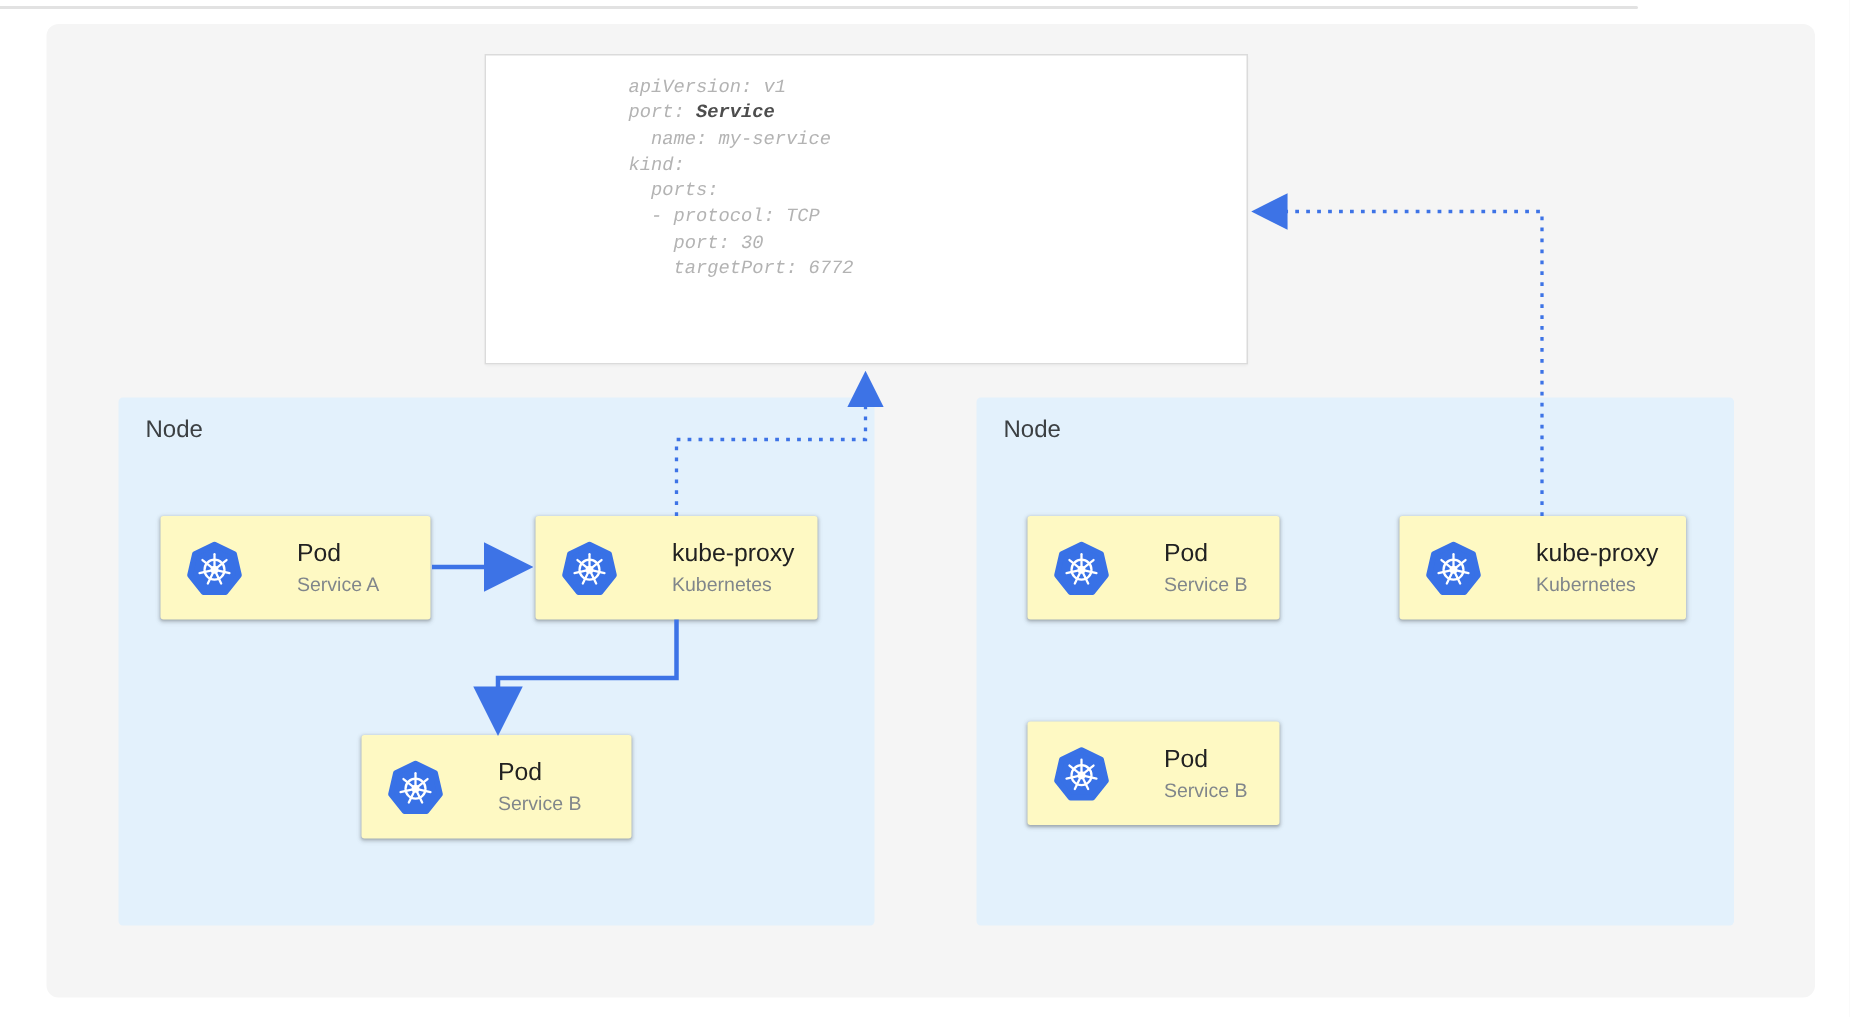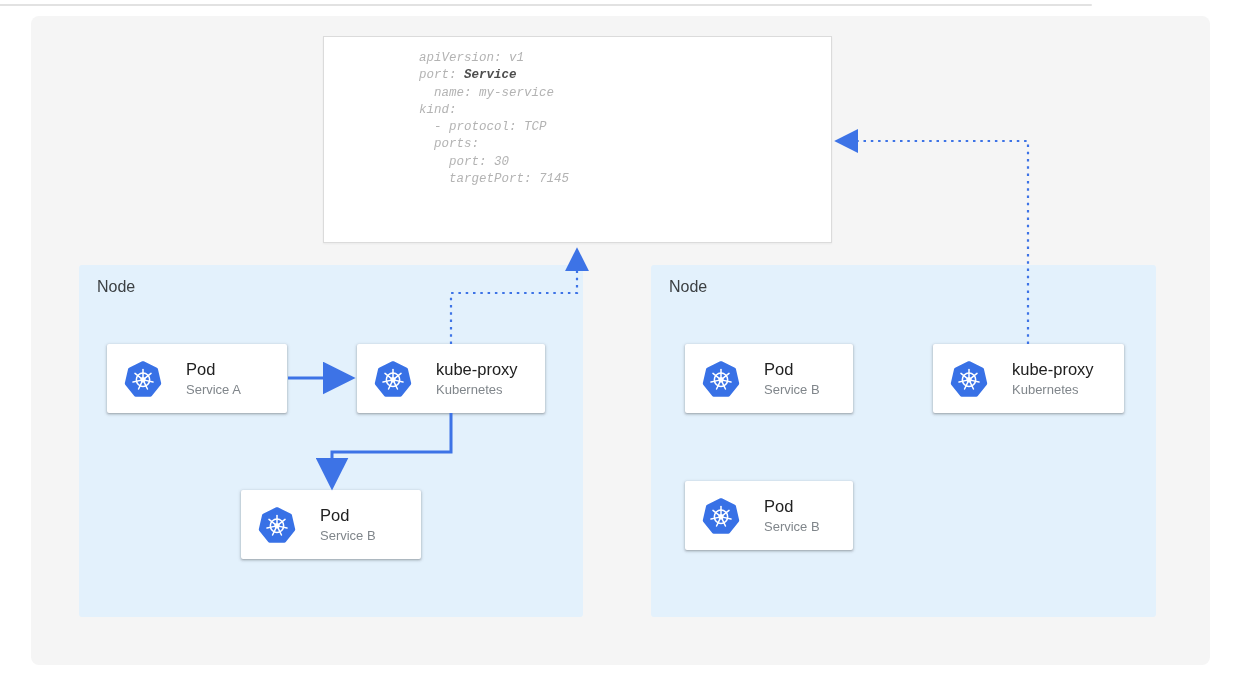--- a/index.html
+++ b/index.html
@@ -38,23 +38,23 @@
     position:absolute;background:var(--node-bg);border-radius:3px;
     width:505px;height:352px;
   }
   .node-label{
     position:absolute;left:18px;top:13px;font-size:16px;color:var(--node-label);
   }
   .node-left{left:48px;top:249px;width:504px;}
   .node-right{left:620px;top:249px;}
   
   .card{
-    position:absolute;height:69px;background:#ffffff;border-radius:2px;
+    position:absolute;height:69px;background:#fef9c3;border-radius:2px;
     box-shadow:0 1px 2px rgba(60,64,67,.30),0 1px 3px 1px rgba(60,64,67,.15);
-    display:flex;align-items:center;padding-left:17px;
+    display:flex;align-items:center;padding-left:17px;gap:12px;
   }
   .card .k8s{flex:0 0 38px;width:38px;height:38px;}
   .card .txt{margin-left:24px;display:flex;flex-direction:column;gap:3px;}
   .card .title{font-size:16.5px;color:var(--title);line-height:18px;}
   .card .subtitle{font-size:13px;color:var(--subtitle);line-height:17px;}
   
   .c-l-poda{left:28px;top:79px;width:180px;}
   .c-l-kproxy{left:278px;top:79px;width:188px;}
   .c-l-podb{left:162px;top:225px;width:180px;}
   .c-r-podb1{left:34px;top:79px;width:168px;}
@@ -92,24 +92,24 @@
 
 <div class="top-rule"></div>
 
 <div class="canvas">
 
   <div class="yaml-box">
     <div class="code-line"><span>apiVersion: v1</span></div>
     <div class="code-line"><span>port: </span><span class="b">Service</span></div>
     <div class="code-line"><span>  name: my-service</span></div>
     <div class="code-line"><span>kind:</span></div>
+    <div class="code-line"><span>  ports:</span></div>
     <div class="code-line"><span>  - protocol: TCP</span></div>
-    <div class="code-line"><span>  ports:</span></div>
     <div class="code-line"><span>    port: 30</span></div>
-    <div class="code-line"><span>    targetPort: 7145</span></div>
+    <div class="code-line"><span>    targetPort: 6772</span></div>
   </div>
 
   <div class="node node-left">
     <div class="node-label">Node</div>
 
     <div class="card c-l-poda">
       <svg class="k8s">
           <use href="#k8s-sym"></use>
         </svg>
       <div class="txt">

